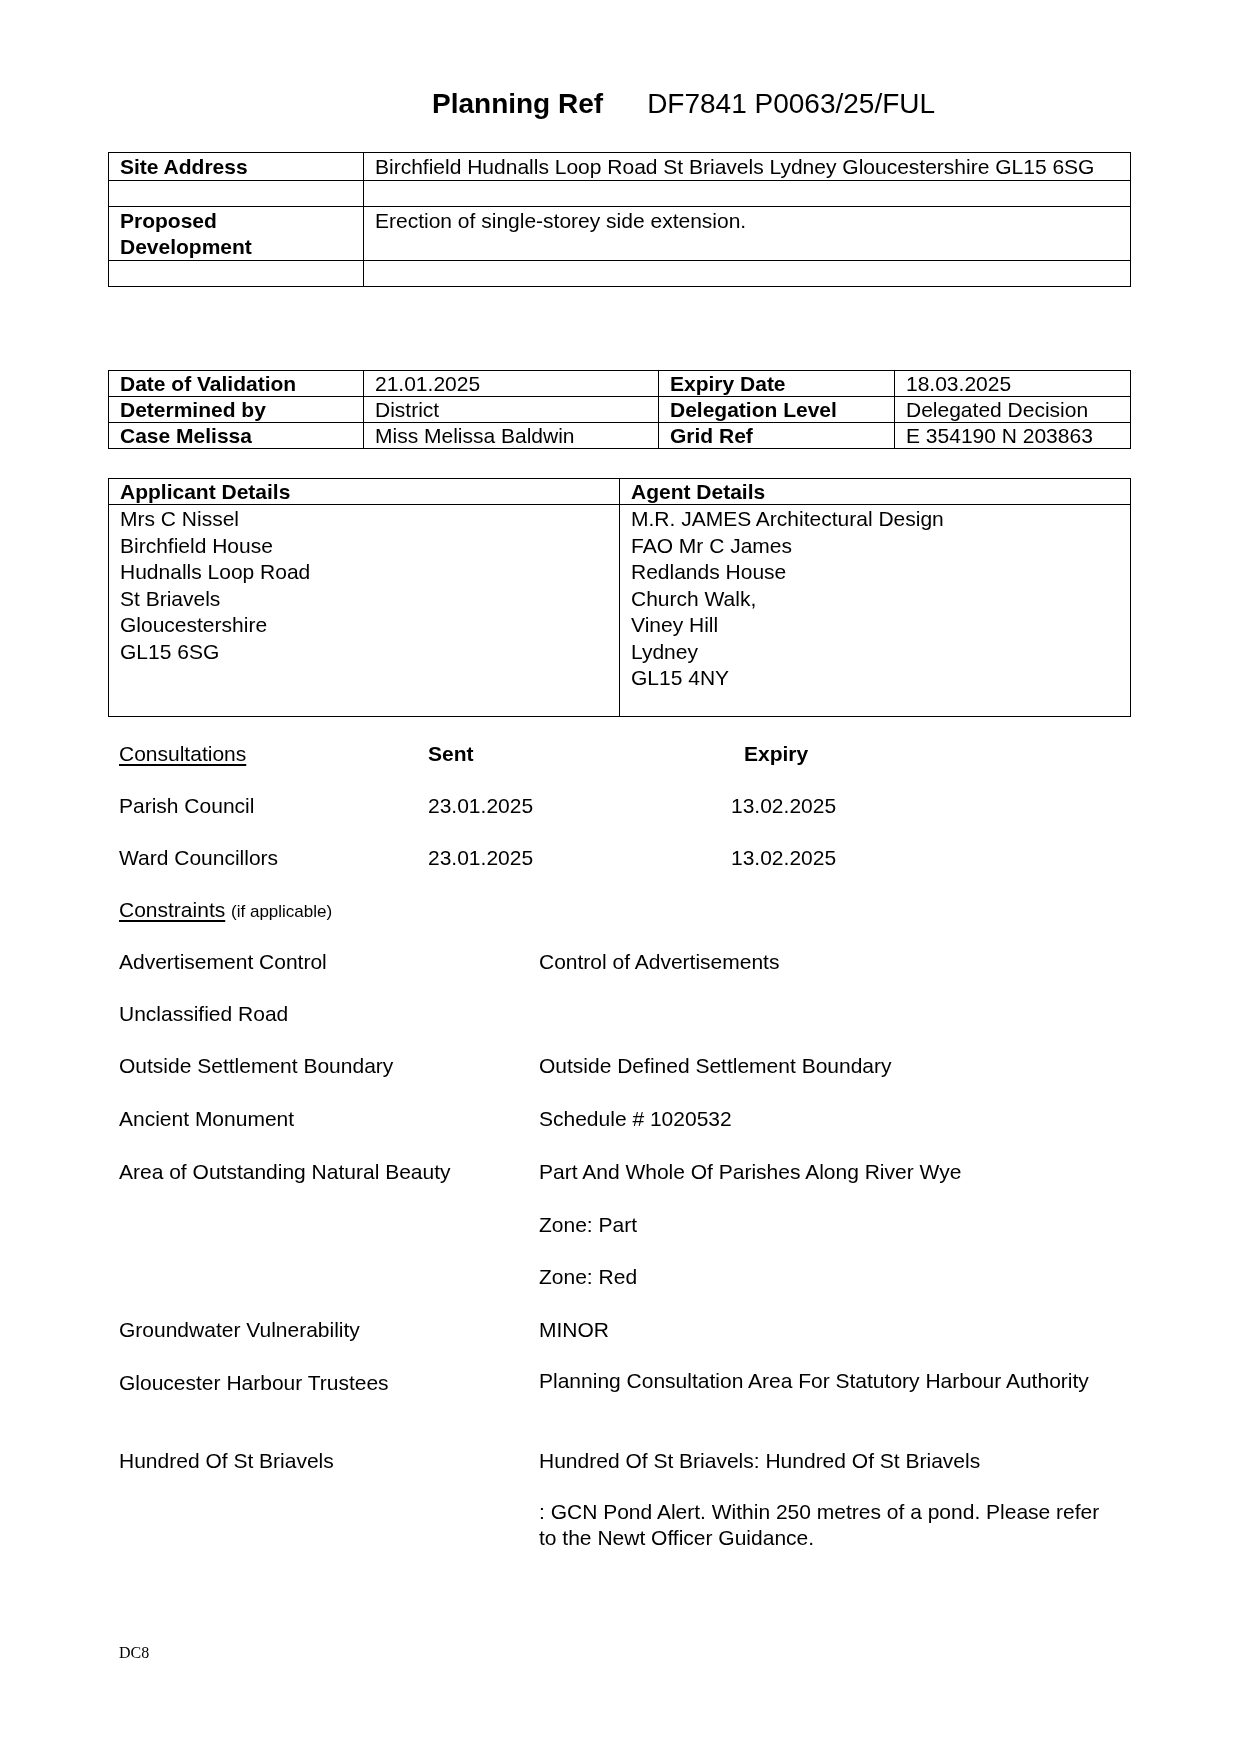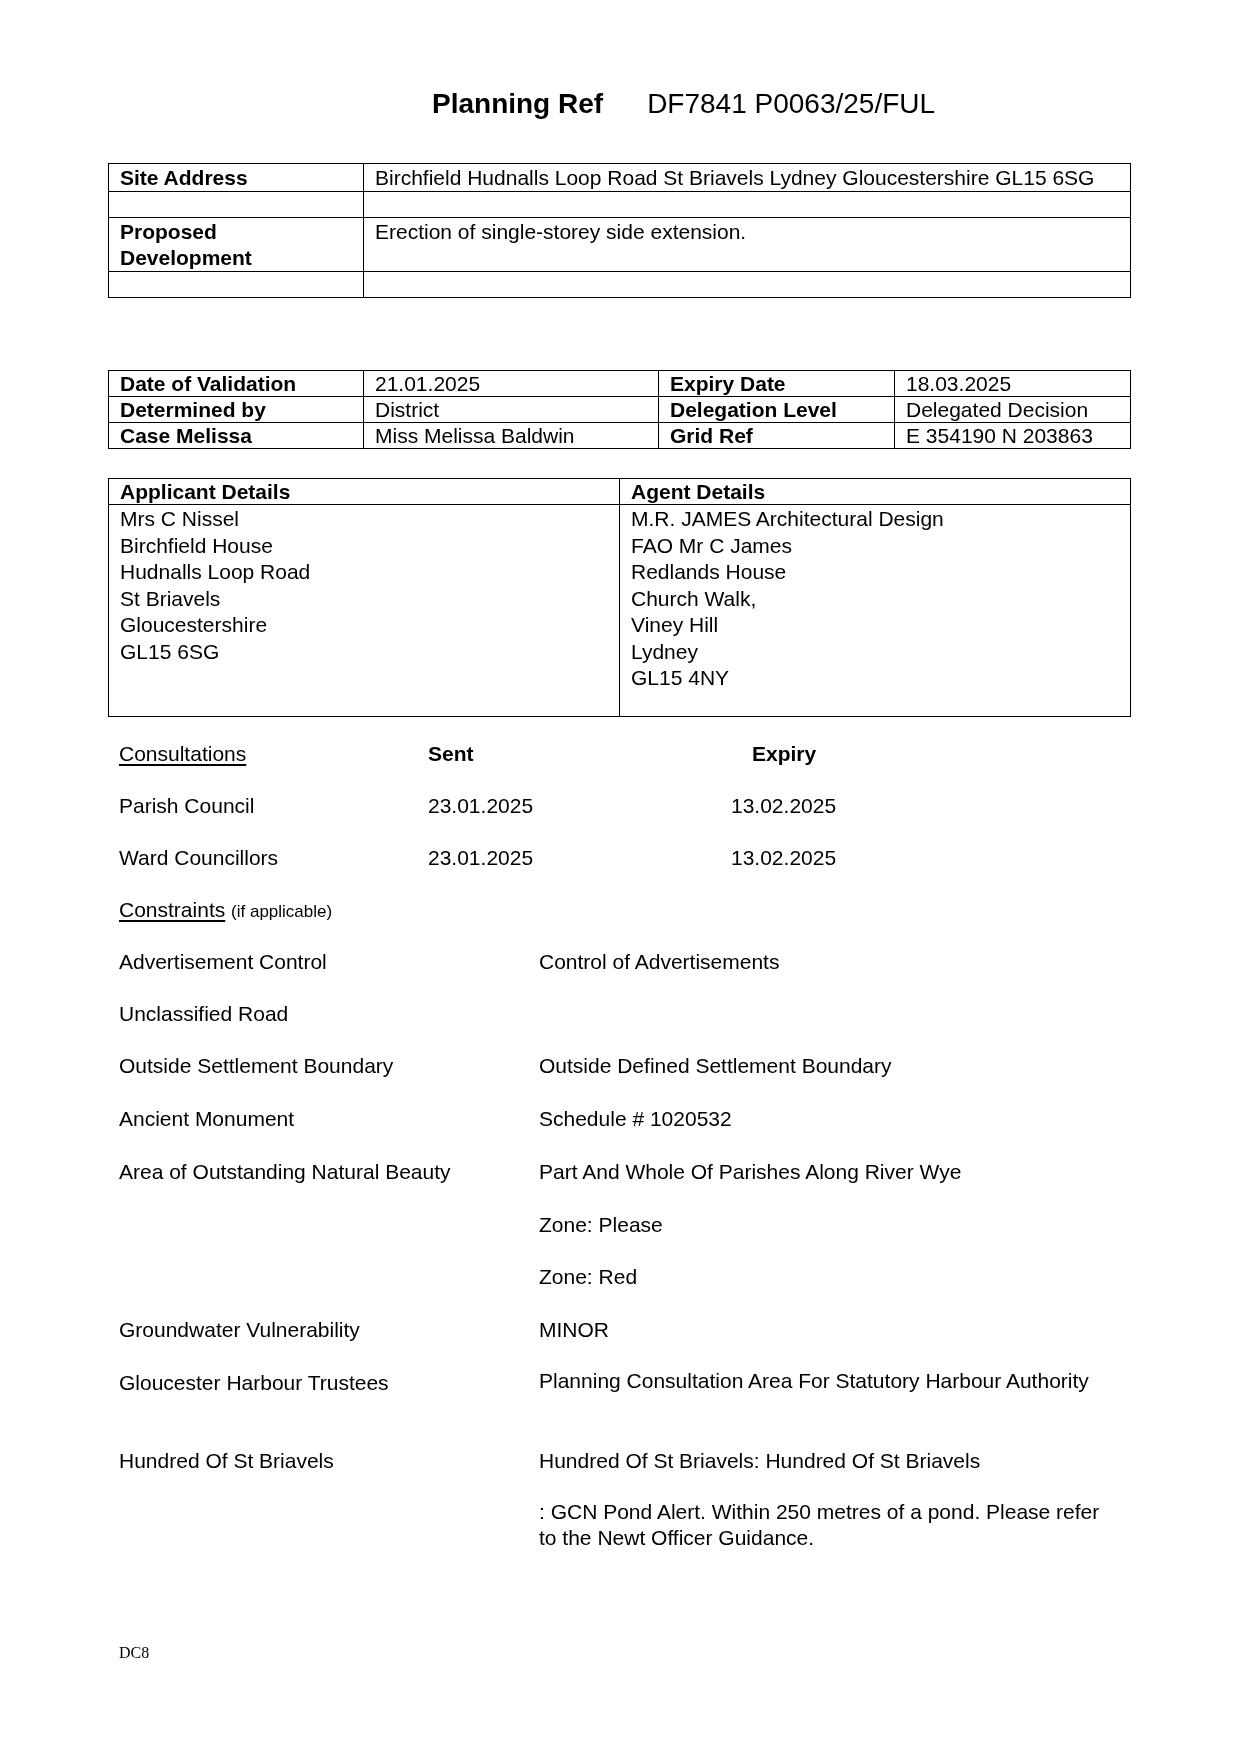--- a/index.html
+++ b/index.html
@@ -11,21 +11,21 @@
       position: absolute; top: 88px; left: 432px;
       font-size: 28px; white-space: nowrap;
     }
     .title .lbl { font-weight: bold; }
     .title .val { margin-left: 44px; }
 
     table { border-collapse: collapse; position: absolute; left: 108px; width: 1023px; }
     td { border: 1.5px solid #000; vertical-align: top; padding: 1px 11px 0 11px; line-height: 26px; }
     td.b { font-weight: bold; }
 
-    #t1 { top: 163px; }
+    #t1 { top: 152px; }
     #t1 td:first-child { width: 232px; }
     #t1 tr.spacer td { height: 24px; }
 
     #t2 { top: 370px; }
     #t2 td { line-height: 25px; padding-top: 0; padding-bottom: 0; }
     #t2 td.c1 { width: 232px; }
     #t2 td.c2 { width: 272px; }
     #t2 td.c3 { width: 213px; }
 
     #t3 { top: 478px; }
@@ -115,21 +115,21 @@
       <div>Viney Hill</div>
       <div>Lydney</div>
       <div>GL15 4NY</div>
     </td>
   </tr>
 </tbody>
   </table>
 
 <div class="abs u" style="top:742px;left:119px;">Consultations</div>
 <div class="abs bold" style="top:742px;left:428px;">Sent</div>
-<div class="abs bold" style="top:742px;left:744px;margin-left:8px;">Expiry</div>
+<div class="abs bold" style="top:742px;left:744px;">Expiry</div>
 
 <div class="abs" style="top:794px;left:119px;">Parish Council</div>
 <div class="abs" style="top:794px;left:428px;">23.01.2025</div>
 <div class="abs" style="top:794px;left:731px;">13.02.2025</div>
 
 <div class="abs" style="top:846px;left:119px;">Ward Councillors</div>
 <div class="abs" style="top:846px;left:428px;">23.01.2025</div>
 <div class="abs" style="top:846px;left:731px;">13.02.2025</div>
 
 <div class="abs" style="top:898px;left:119px;">
@@ -145,21 +145,21 @@
 
 <div class="abs" style="top:1054px;left:119px;">Outside Settlement Boundary</div>
 <div class="abs" style="top:1054px;left:539px;">Outside Defined Settlement Boundary</div>
 
 <div class="abs" style="top:1107px;left:119px;">Ancient Monument</div>
 <div class="abs" style="top:1107px;left:539px;">Schedule # 1020532</div>
 
 <div class="abs" style="top:1160px;left:119px;">Area of Outstanding Natural Beauty</div>
 <div class="abs" style="top:1160px;left:539px;">Part And Whole Of Parishes Along River Wye</div>
 
-<div class="abs" style="top:1213px;left:539px;">Zone: Please</div>
+<div class="abs" style="top:1213px;left:539px;">Zone: Part</div>
 
 <div class="abs" style="top:1265px;left:539px;">Zone: Red</div>
 
 <div class="abs" style="top:1318px;left:119px;">Groundwater Vulnerability</div>
 <div class="abs" style="top:1318px;left:539px;">MINOR</div>
 
 <div class="abs" style="top:1371px;left:119px;">Gloucester Harbour Trustees</div>
 <div class="abs wrap" style="top:1368px;left:539px;">Planning Consultation Area For Statutory Harbour Authority</div>
 
 <div class="abs" style="top:1449px;left:119px;">Hundred Of St Briavels</div>

